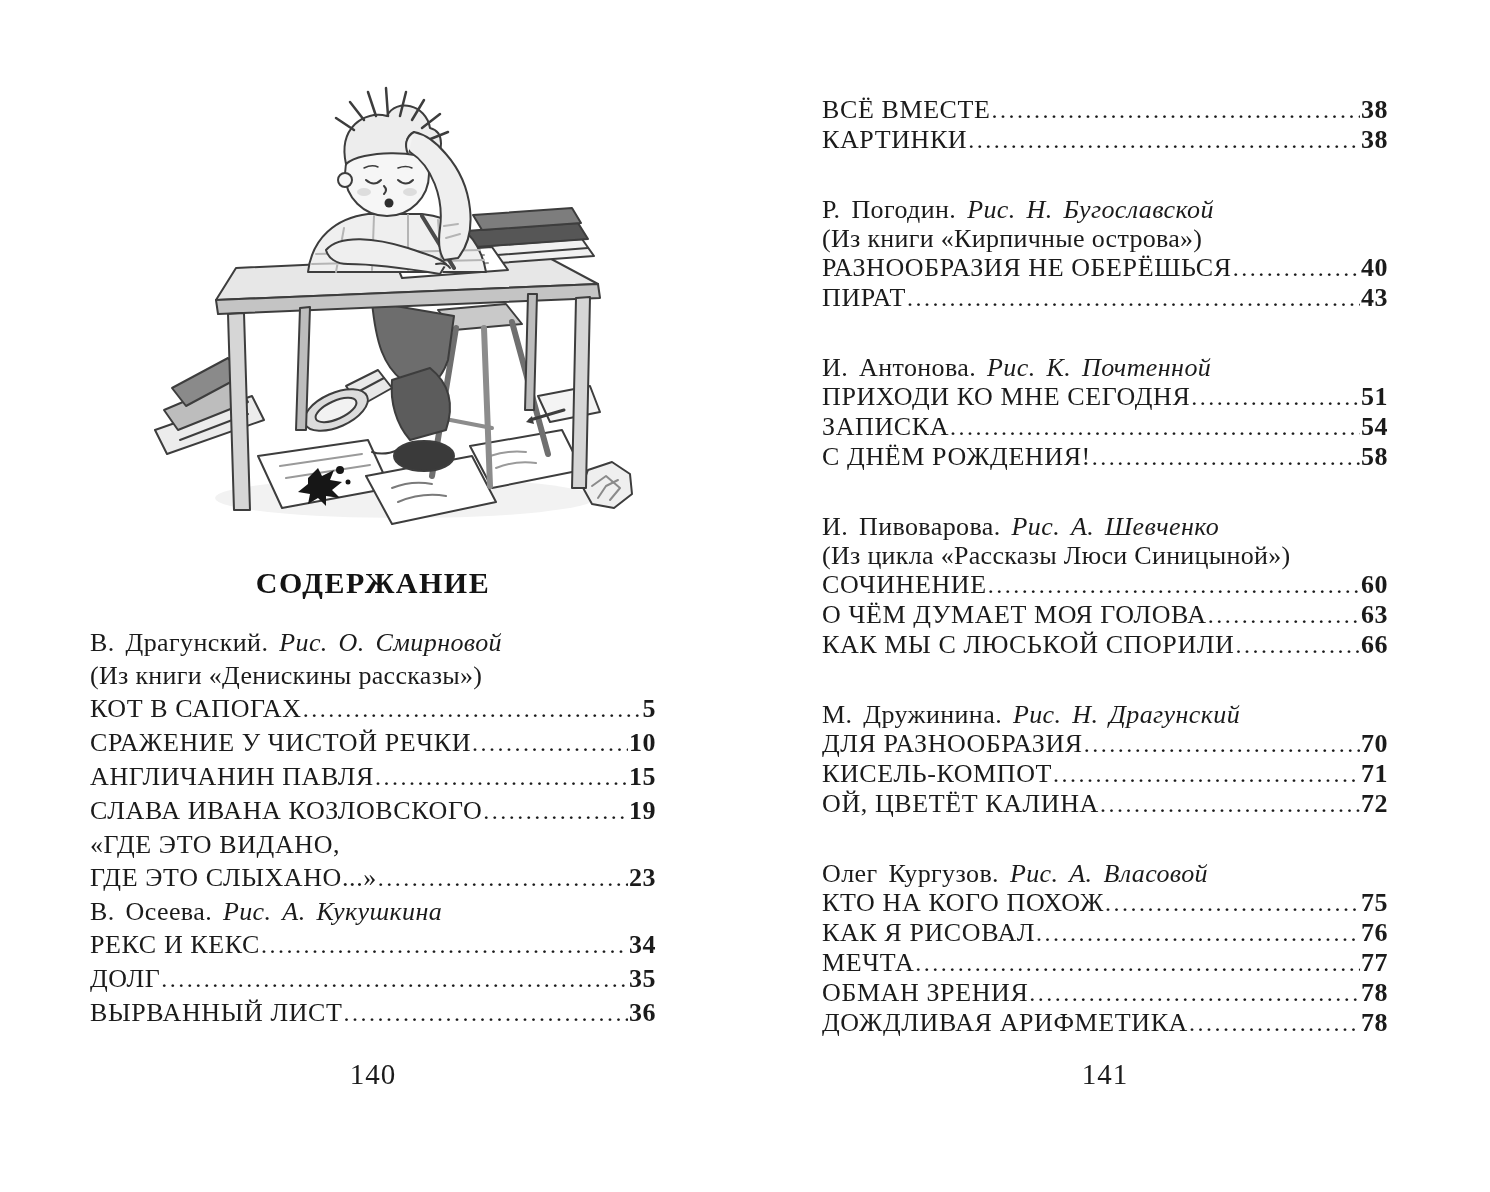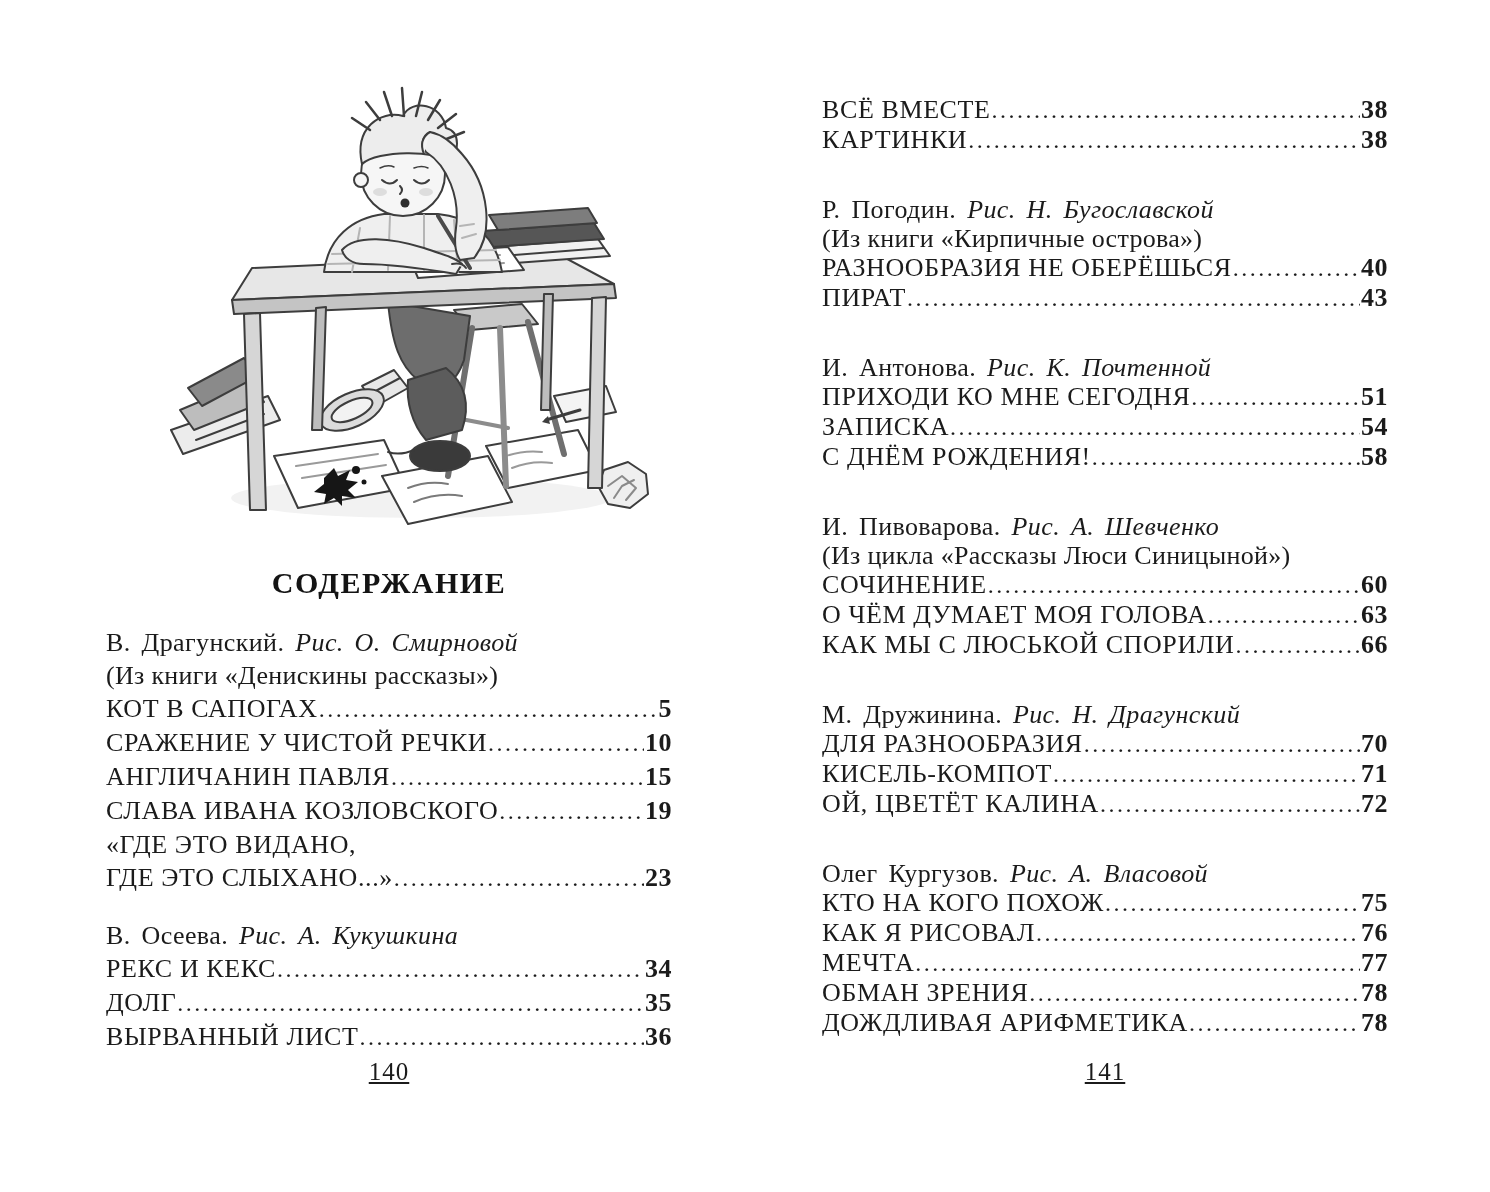--- a/index.html
+++ b/index.html
@@ -7,56 +7,56 @@
     margin: 0; padding: 0;
     width: 1490px; height: 1192px;
     background: #ffffff;
     font-family: "Liberation Serif", serif;
     color: #1b1b1b;
     overflow: hidden;
   }
   .spread { position: relative; width: 1490px; height: 1192px; background: #ffffff; }
 
   .page { position: absolute; top: 0; height: 1064px; width: 566px; }
-  .page-left  { left: 106px; }
+  .page-left  { left: 90px; }
   .page-right { left: 822px; }
 
   .illustration { position: absolute; top: 58px; left: 50px; width: 515px; height: 472px; margin: 0; }
   .illustration svg { width: 100%; height: 100%; display: block; }
 
   .toc-heading {
     position: absolute; top: 566px; left: 0; width: 100%;
     margin: 0; text-align: center;
     font-size: 30px; font-weight: bold; letter-spacing: 1.5px;
     color: #141414;
   }
 
   .toc { position: absolute; left: 0; width: 100%; font-size: 26px; }
   .toc-left  { top: 626px; line-height: 33px; }
   .toc-right { top: 95px;  line-height: 29px; }
-  .toc-left  .toc-section { margin-bottom: 24px; }
+  .toc-left  .toc-section { }
   .toc-right .toc-section { margin-bottom: 40px; }
   .toc-section:last-child { margin-bottom: 13px; }
 
   .author-line { letter-spacing: 0.4px; word-spacing: 4px; }
   .illustrator { font-style: italic; }
   .source-line { letter-spacing: 0.3px; }
 
   .toc-entry { display: flex; align-items: baseline; width: 100%; }
   .entry-title, .entry-cont { letter-spacing: 0.6px; white-space: nowrap; }
   .dots { flex: 1 1 auto; overflow: hidden; white-space: nowrap; margin: 0 1px; }
   .dots::after {
     content: "...................................................................................................................................";
     letter-spacing: 2.5px; font-size: 24px;
   }
   .entry-page { white-space: nowrap; letter-spacing: 0.5px; font-weight: bold; }
 
   .page-number {
     position: absolute; top: 1058px; left: 0; width: 100%;
-    text-align: center; font-size: 25px; letter-spacing: 1px; text-decoration: underline;
+    text-align: center; font-size: 29px; letter-spacing: 1px;
   }
 </style>
 </head>
 <body>
 
 <div class="spread">
 
   <section class="page page-left">
 
     <figure class="illustration">

